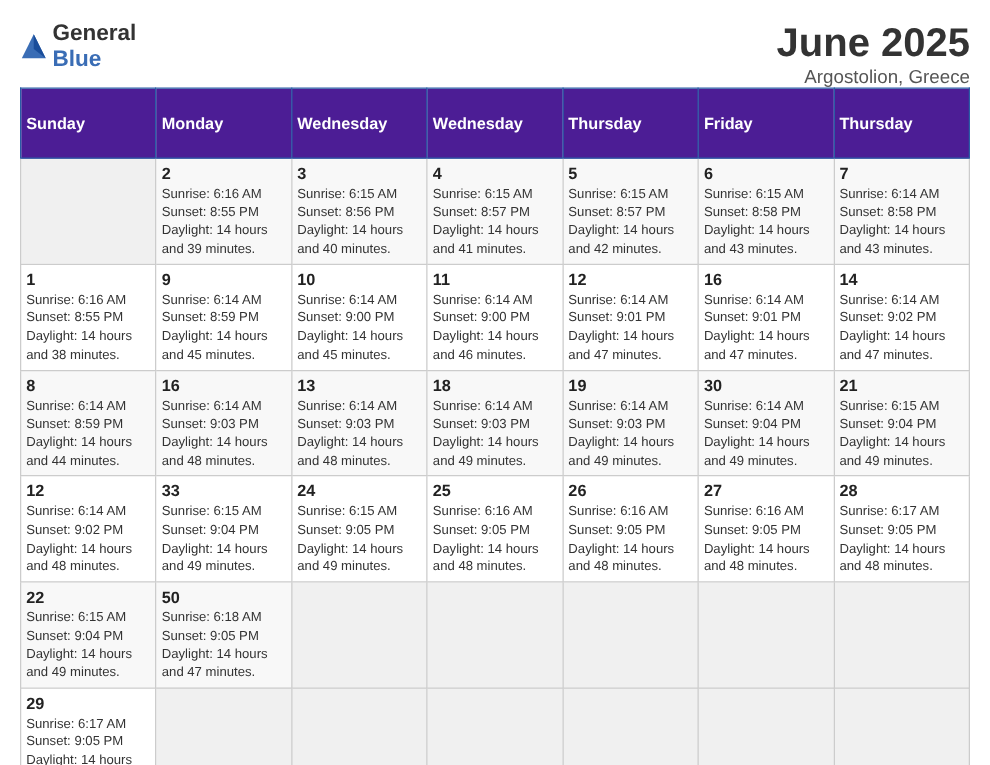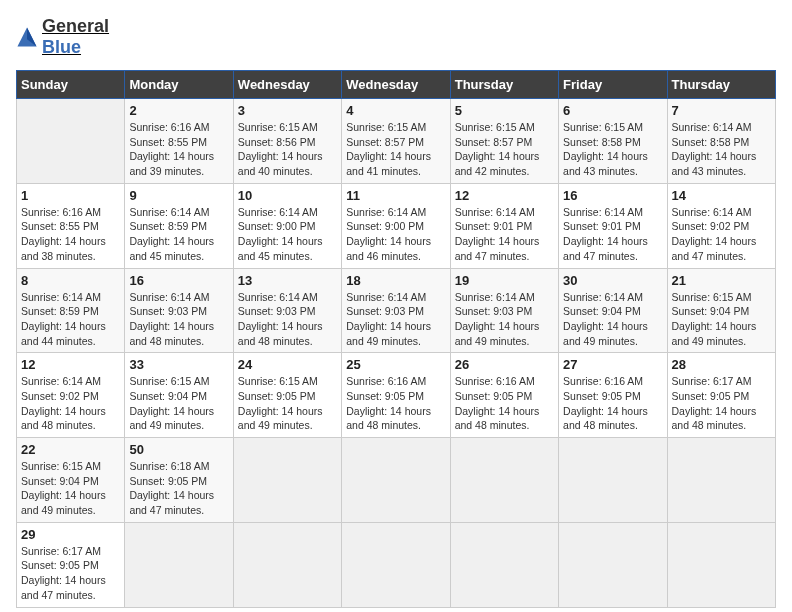--- a/index.html
+++ b/index.html
@@ -7,22 +7,21 @@
       font-family: Arial, sans-serif;
       background: #fff;
       width: 792px;
       min-height: 612px;
       padding: 16px;
     }
     .header-area {
       display: flex;
       justify-content: space-between;
       align-items: flex-start;
-      margin-bottom: 12px;
-      text-decoration: underline;
+      margin-bottom: 0;
     }
     .logo {
       display: flex;
       align-items: center;
       gap: 4px;
     }
     .logo-text-general {
       font-size: 18px;
       font-weight: bold;
       color: #333;
@@ -47,25 +46,25 @@
     .cal-subtitle {
       font-size: 15px;
       color: #555;
     }
     .calendar {
       width: 100%;
       border-collapse: collapse;
       font-size: 11px;
     }
     .calendar thead tr th {
-      background: #404040;
+      background: #4c1d95;
       color: #fff;
       font-weight: bold;
       font-size: 13px;
-      padding: 6px 4px;
+      padding: 20px 4px;
       border: 1px solid #2a5da5;
       text-align: left;
     }
     .calendar tbody tr td {
       border: 1px solid #ccc;
       vertical-align: top;
       padding: 4px;
       width: calc(100% / 7);
       background: #fff;
       min-height: 80px;
@@ -96,20 +95,24 @@
   <div class="logo">
     <svg class="logo-icon" viewBox="0 0 30 30" xmlns="http://www.w3.org/2000/svg">
       <polygon points="15,2 28,28 2,28" fill="#3a6db5"></polygon>
       <polygon points="15,2 28,28 15,18" fill="#1a4d9a"></polygon>
     </svg>
     <div>
       <span class="logo-text-general">General</span><br>
       <span class="logo-text-blue">Blue</span>
     </div>
   </div>
+  <div class="title-block">
+    <div class="cal-title">June 2025</div>
+    <div class="cal-subtitle">Argostolion, Greece</div>
+  </div>
 </div>
 
 <table class="calendar">
   <thead>
     <tr>
     <th>Sunday</th>
         <th>Monday</th>
         <th>Wednesday</th>
         <th>Wednesday</th>
         <th>Thursday</th>

